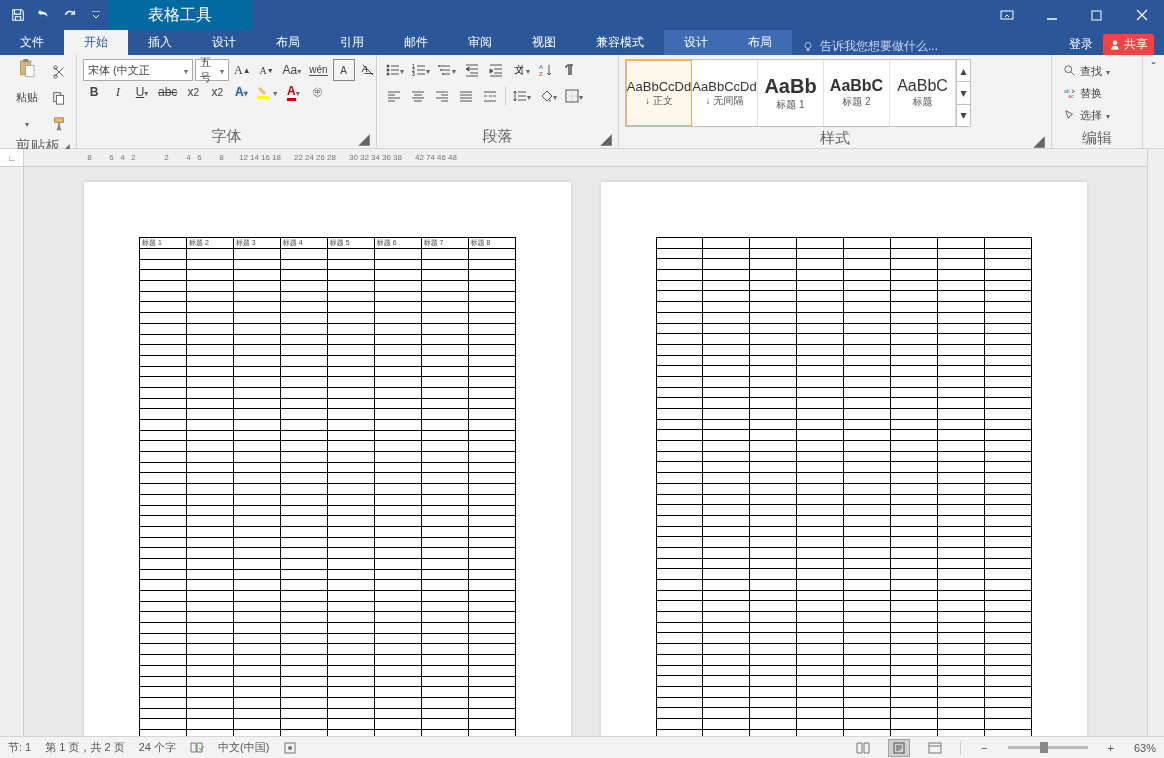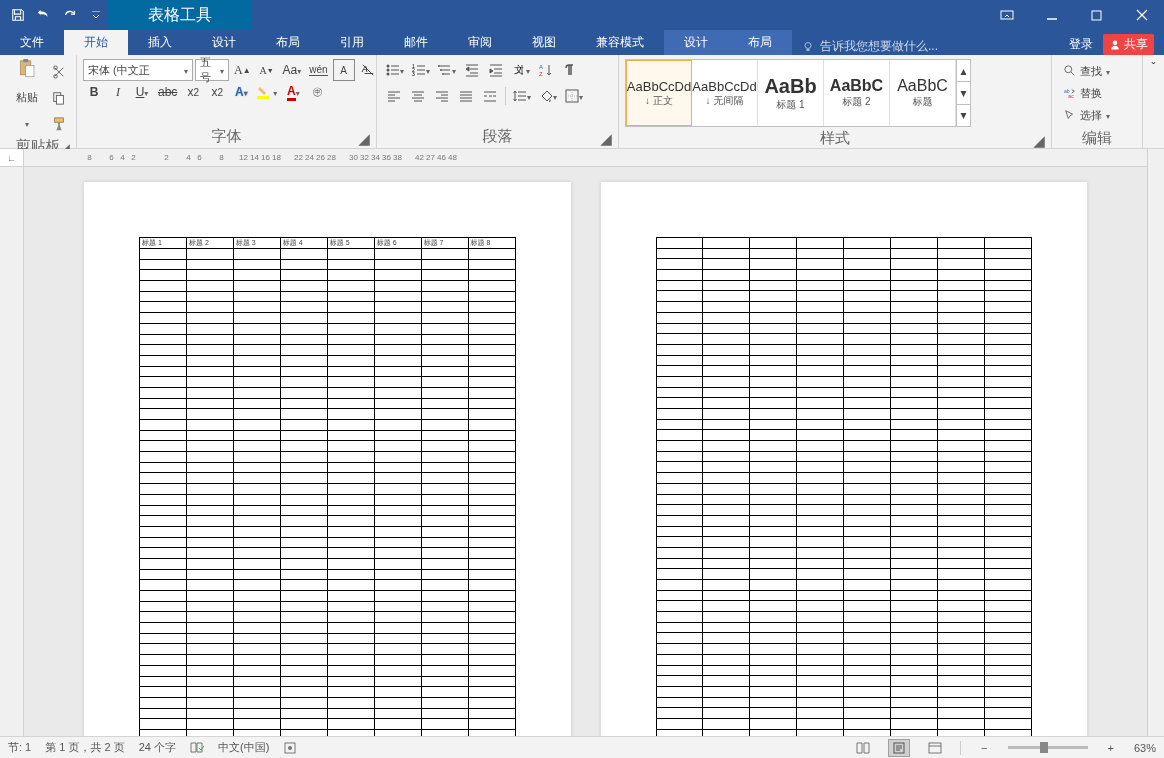--- a/index.html
+++ b/index.html
@@ -464,21 +464,21 @@
         <span>26</span>
         <span>28</span>
         <span></span>
         <span>30</span>
         <span>32</span>
         <span>34</span>
         <span>36</span>
         <span>38</span>
         <span></span>
         <span>42</span>
-        <span>27</span>
+        <span>74</span>
         <span>46</span>
         <span>48</span>
       </div>
     <div class="pages">
       <div class="page">
         <table class="doctable">
           <thead>
               <tr id="thead-row">
                 <th>标题 1</th>
                 <th>标题 2</th>

